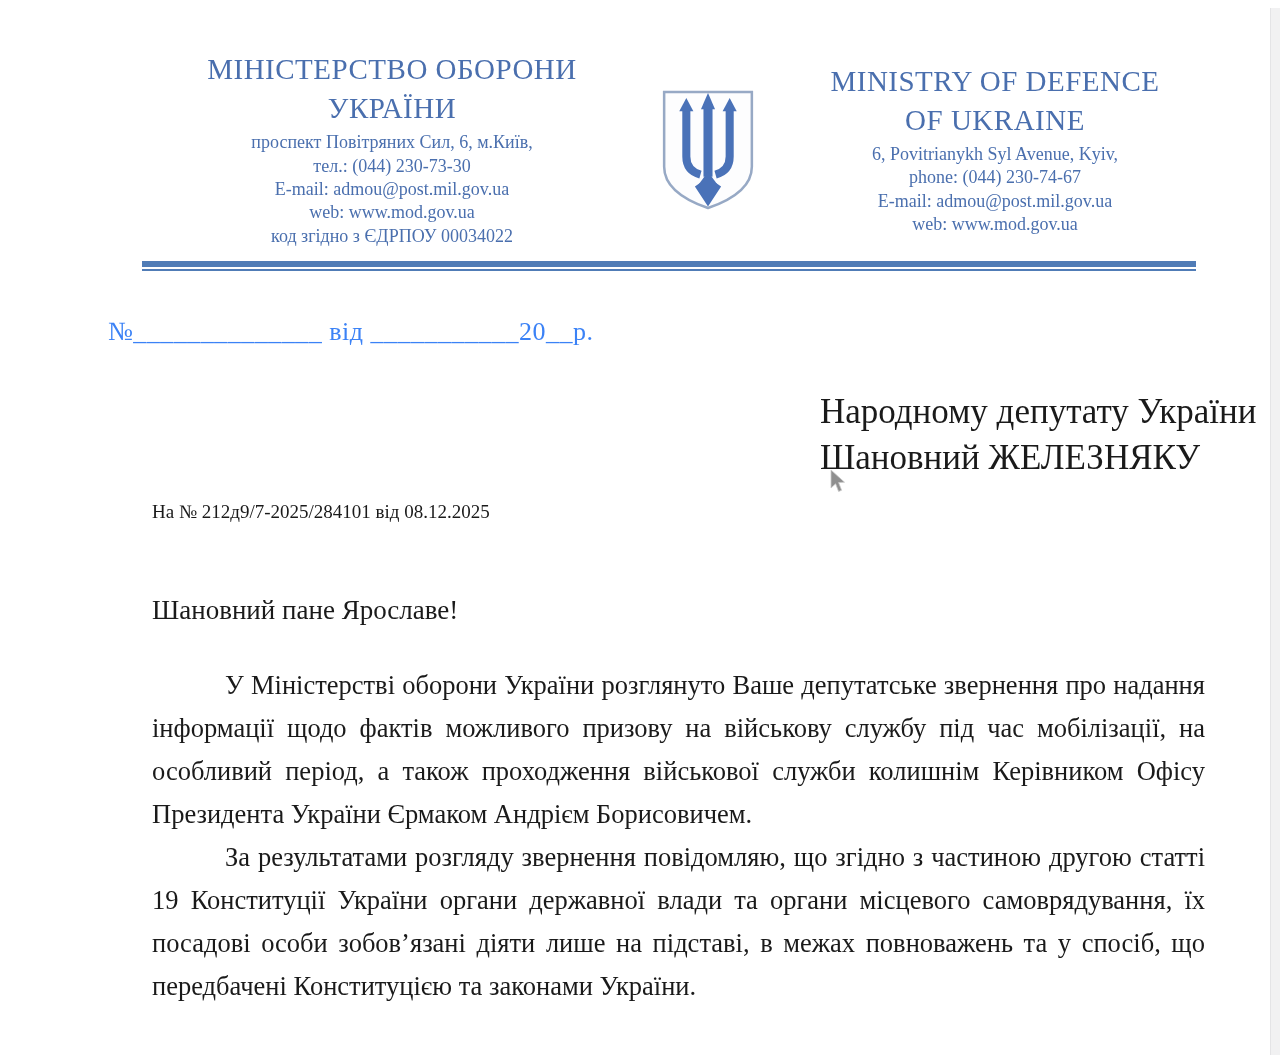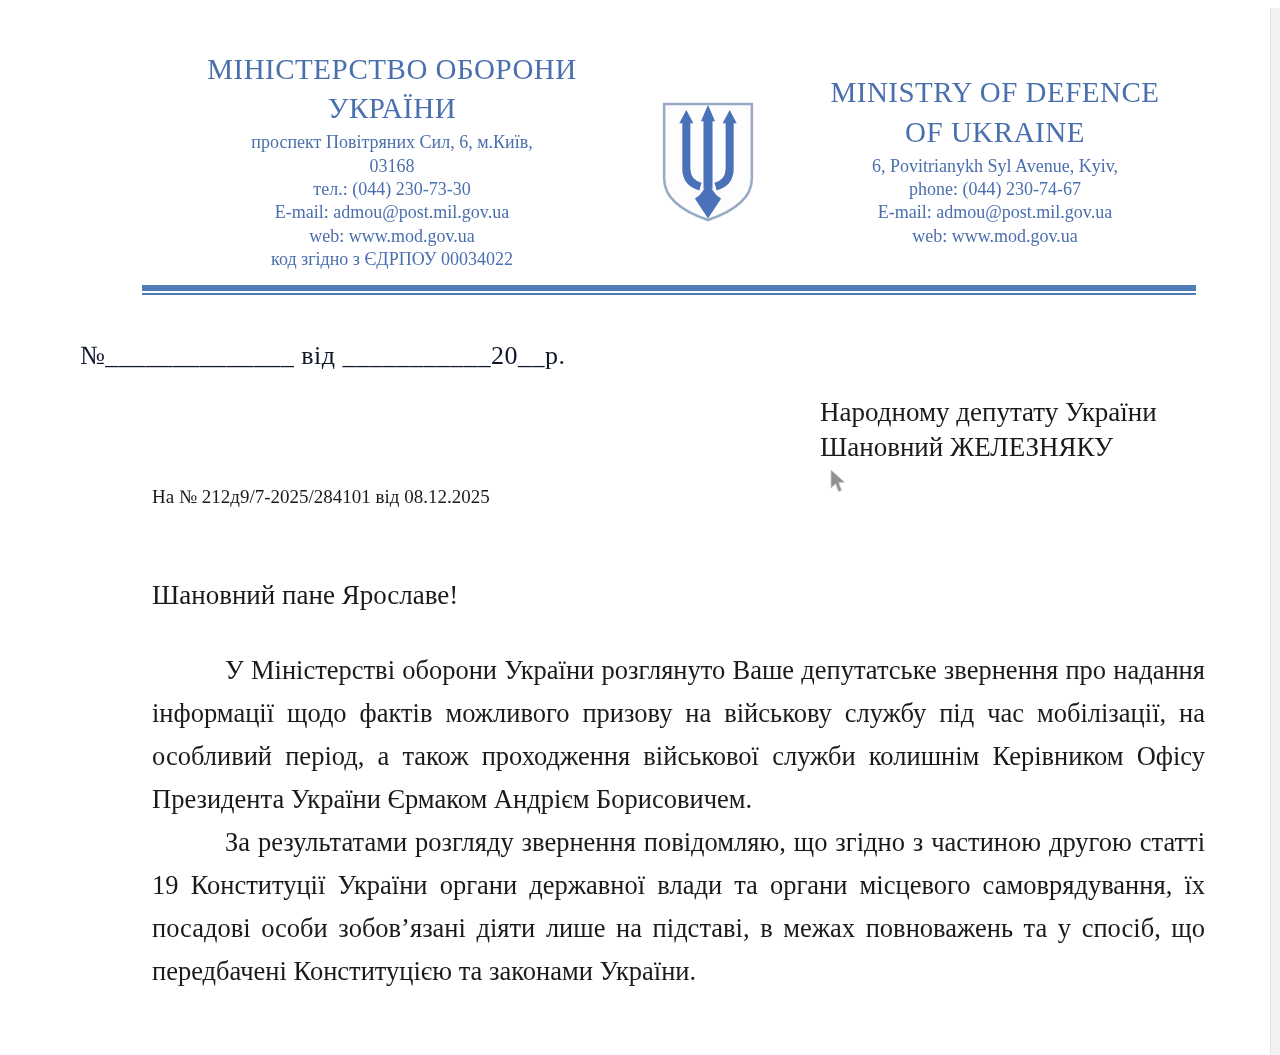--- a/index.html
+++ b/index.html
@@ -43,30 +43,30 @@
     font-size: 18px;
     line-height: 1.3;
   }
   .lh-addr .u { }
   
   .rule-wrap { margin: 13px 84px 0 142px; }
   .rule-thick { height: 6px; background: #507cb6; }
   .rule-thin  { height: 2px; background: #507cb6; margin-top: 2px; }
   
   .ref-line {
-    margin: 46px 0 0 80px;
-    color: #0f172a;
+    margin: 46px 0 0 108px;
+    color: #3b82f6;
     font-size: 26px;
     letter-spacing: 0.5px;
     white-space: nowrap;
   }
   
   .recipient {
-    margin: 24px 0 0 820px;
-    font-size: 27px;
+    margin: 42px 0 0 820px;
+    font-size: 35px;
     line-height: 1.3;
   }
   
   .in-reply {
     margin: 21px 0 0 152px;
     font-size: 19px;
   }
   
   .salutation {
     margin: 72px 80px 0 152px;
@@ -100,21 +100,20 @@
 
   <div class="letterhead">
 
     <div class="lh-col ua-block">
       <div class="lh-title">
         <div>МІНІСТЕРСТВО ОБОРОНИ</div>
         <div>УКРАЇНИ</div>
       </div>
       <div class="lh-addr">
         <div>проспект Повітряних Сил, 6, м.Київ,</div>
-        <div>03168</div>
         <div>тел.: (044) 230-73-30</div>
         <div><span>E-mail:</span> <span class="u">admou@post.mil.gov.ua</span></div>
         <div><span>web:</span> <span class="u">www.mod.gov.ua</span></div>
         <div>код згідно з ЄДРПОУ 00034022</div>
       </div>
     </div>
 
     <div class="emblem-wrap">
       <svg width="96" height="124" viewBox="0 0 95 123">
         <path d="M4,4 H91 V78 Q91,104 47.5,119 Q4,104 4,78 Z" fill="#fdfdfe" stroke="#97a9c5" stroke-width="2.5"></path>

